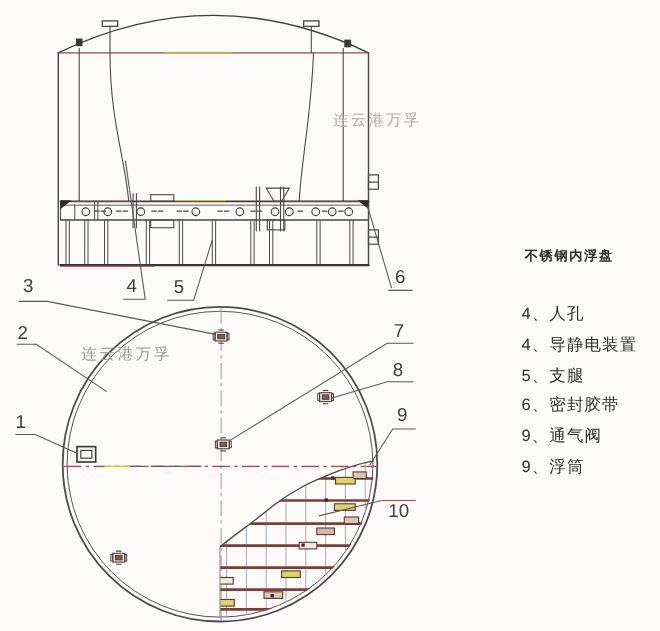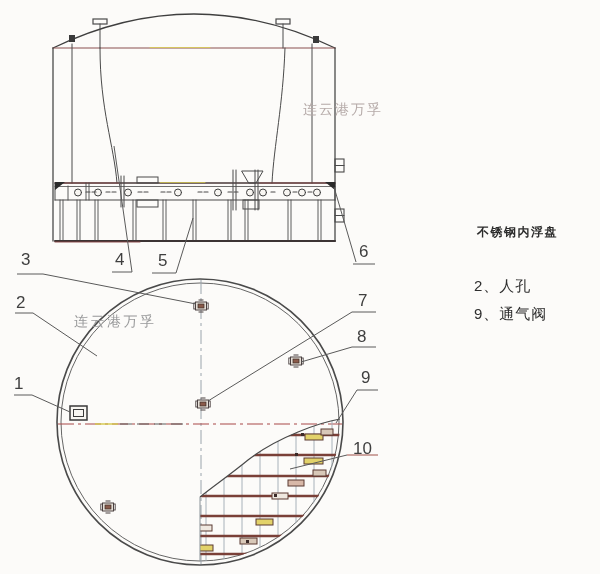--- a/index.html
+++ b/index.html
@@ -207,23 +207,27 @@
 
 <div class="callout" style="left:14px;top:375px;">1</div>
 <div class="callout" style="left:16px;top:294px;">2</div>
 <div class="callout" style="left:21px;top:251px;">3</div>
 <div class="callout" style="left:115px;top:251px;">4</div>
 <div class="callout" style="left:158px;top:252px;">5</div>
 <div class="callout" style="left:359px;top:243px;">6</div>
 <div class="callout" style="left:358px;top:292px;">7</div>
 <div class="callout" style="left:357px;top:328px;">8</div>
 <div class="callout" style="left:361px;top:369px;">9</div>
-<div class="callout" style="left:353px;top:440px;">10</div>
+<div class="callout" style="left:353px;top:456px;">10</div>
 
 <div>
   <div class="legend-title">不锈钢内浮盘</div>
   <div class="legend-items">
-    <div class="legend-item">2、人孔</div>
+    <div class="legend-item">4、人孔</div>
+    <div class="legend-item">4、导静电装置</div>
+    <div class="legend-item">5、支腿</div>
+    <div class="legend-item">6、密封胶带</div>
     <div class="legend-item">9、通气阀</div>
+    <div class="legend-item">9、浮筒</div>
   </div>
 </div>
 
 </div>
 
 </body></html>

